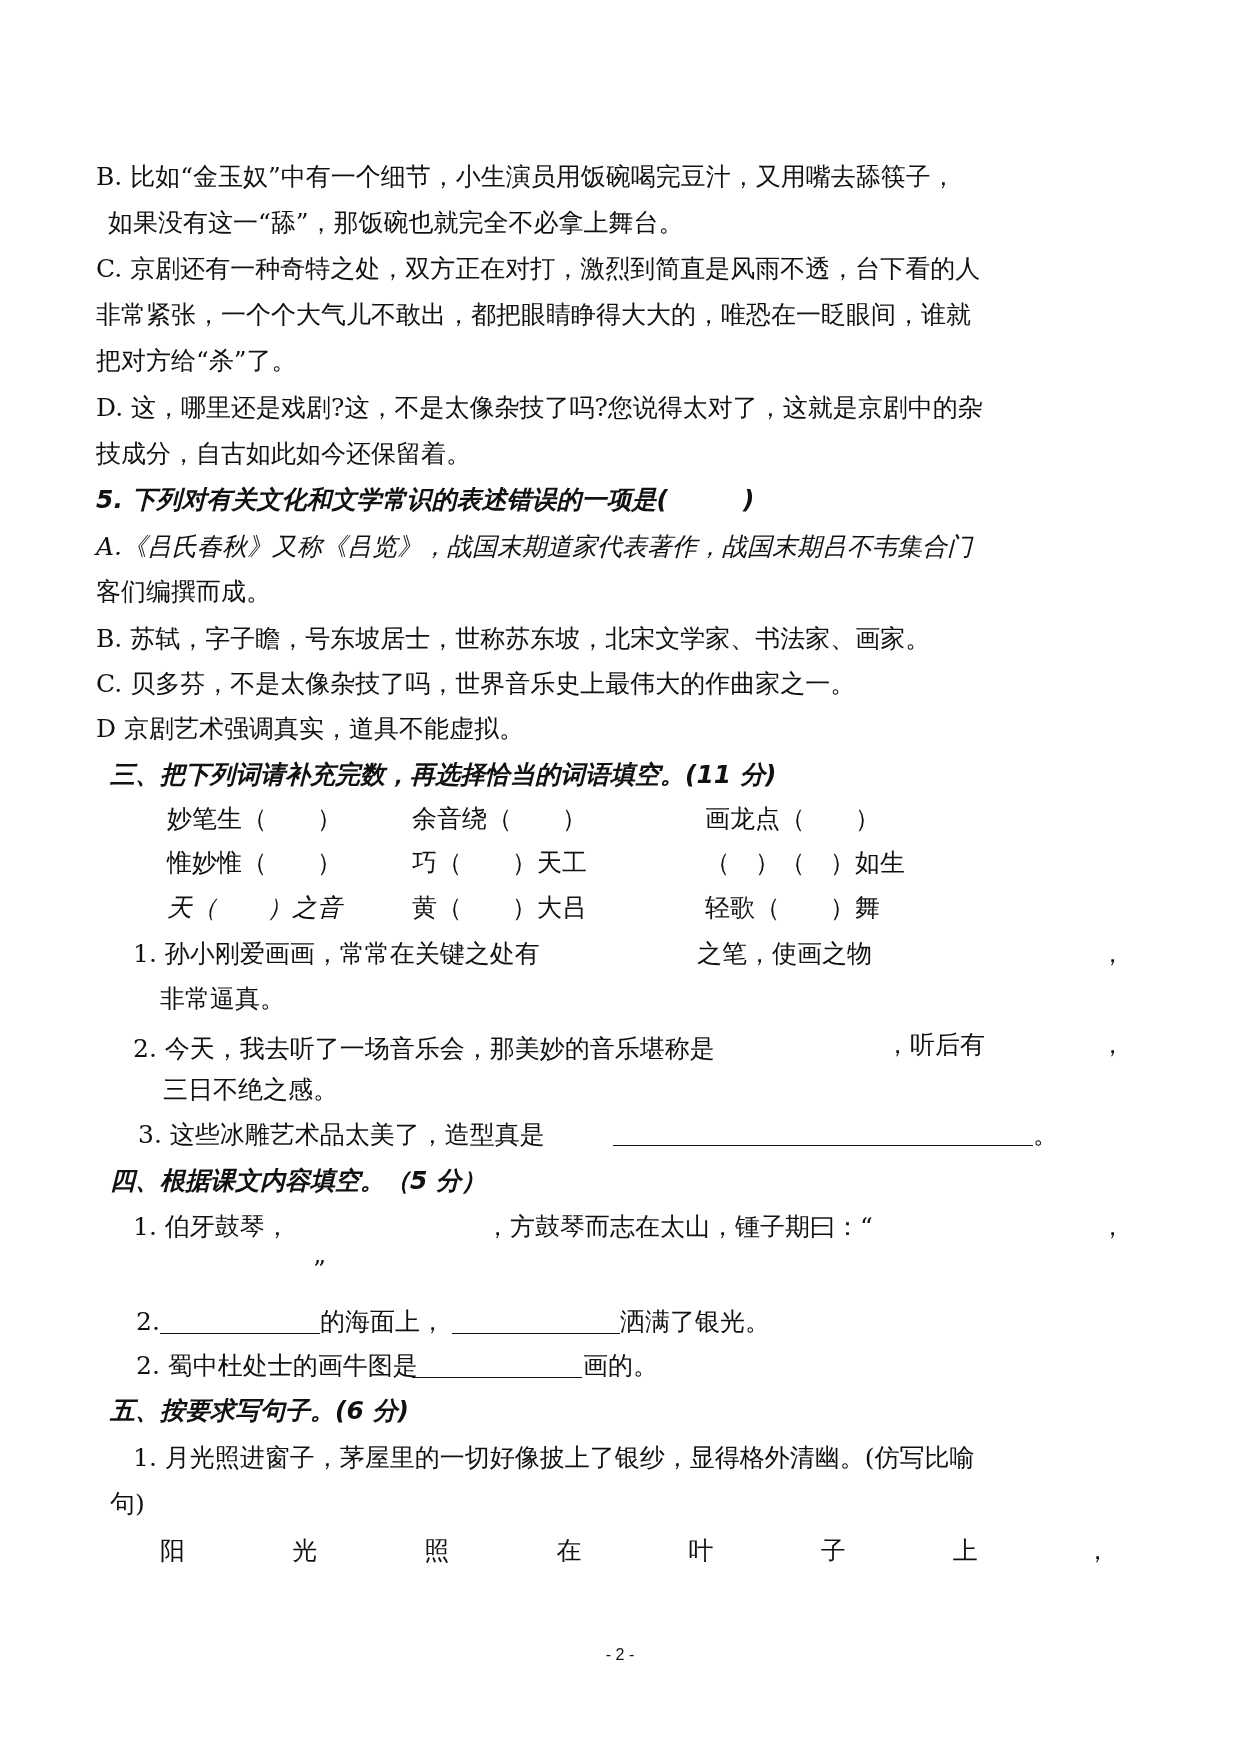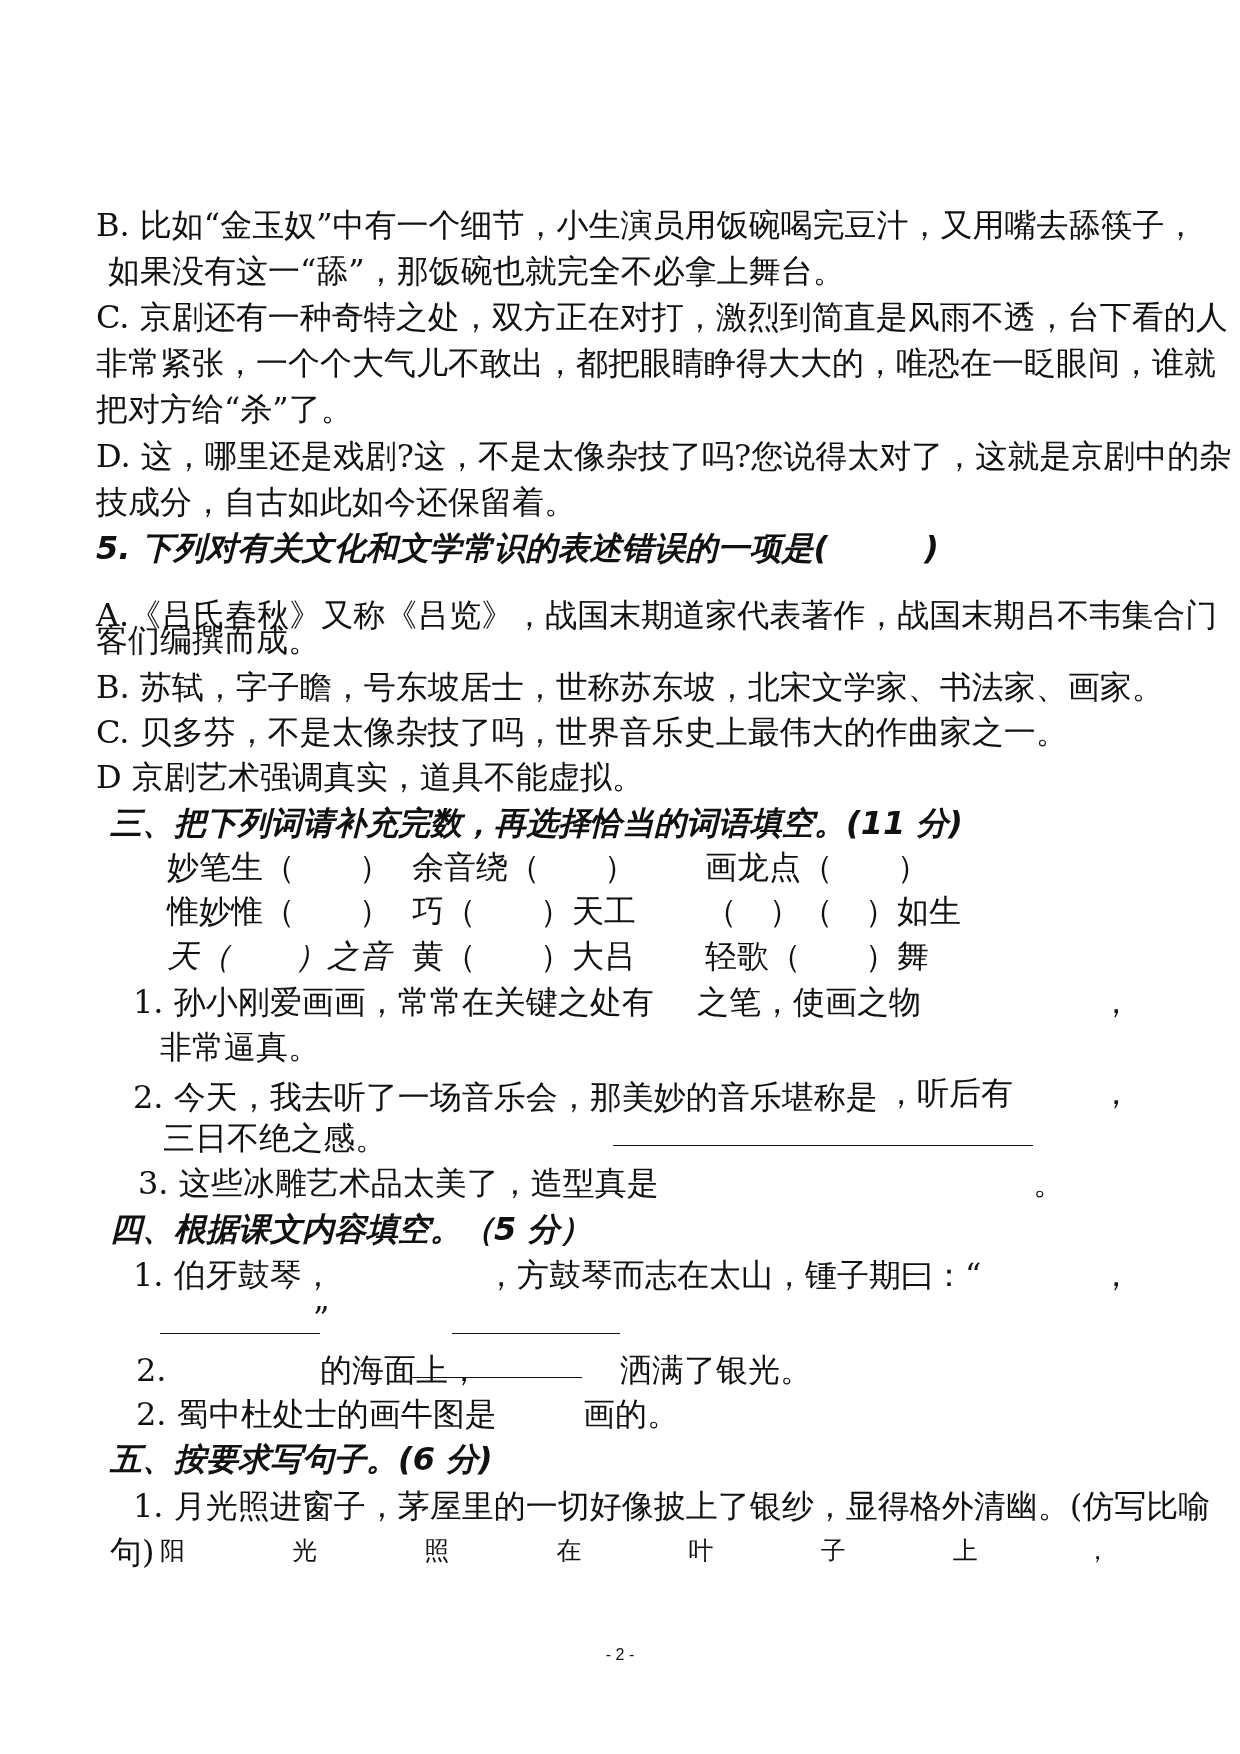--- a/index.html
+++ b/index.html
@@ -1,35 +1,35 @@
 <!DOCTYPE html>
 <html><head>
 <meta charset="utf-8">
 <style>
   html, body { margin: 0; padding: 0; background: #ffffff; }
   body { width: 1240px; height: 1754px; position: relative; overflow: hidden;
          font-family: "DejaVu Serif", "Liberation Serif", serif; color: #111; }
-  .line { position: absolute; white-space: pre; font-size: 32px; line-height: 30px; margin-top: 48px; }
+  .line { position: absolute; white-space: pre; font-size: 25px; line-height: 30px; }
   .bold { font-weight: bold; font-family: "DejaVu Sans", "Liberation Sans", sans-serif; font-style: italic; }
   .just { position: absolute; display: flex; justify-content: space-between; font-size: 25px; line-height: 30px; }
   .pagenum { position: absolute; font-family: "Liberation Sans", sans-serif; font-size: 16px; left: 0; width: 1240px; text-align: center; }
 </style>
 </head>
 <body>
 
 <div class="line" style="left:96px; top:162px;">B. 比如“金玉奴”中有一个细节，小生演员用饭碗喝完豆汁，又用嘴去舔筷子，</div>
 <div class="line" style="left:108px; top:208px;">如果没有这一“舔”，那饭碗也就完全不必拿上舞台。</div>
 <div class="line" style="left:96px; top:254px;">C. 京剧还有一种奇特之处，双方正在对打，激烈到简直是风雨不透，台下看的人</div>
 <div class="line" style="left:96px; top:300px;">非常紧张，一个个大气儿不敢出，都把眼睛睁得大大的，唯恐在一眨眼间，谁就</div>
 <div class="line" style="left:96px; top:346px;">把对方给“杀”了。</div>
 <div class="line" style="left:96px; top:393px;">D. 这，哪里还是戏剧?这，不是太像杂技了吗?您说得太对了，这就是京剧中的杂</div>
 <div class="line" style="left:96px; top:439px;">技成分，自古如此如今还保留着。</div>
 
 <div class="line bold" style="left:96px; top:485px;">5. 下列对有关文化和文学常识的表述错误的一项是(　　　)</div>
-<div class="line" style="left:96px; top:552px;">A.《吕氏春秋》又称《吕览》，战国末期道家代表著作，战国末期吕不韦集合门</div>
+<div class="line" style="left:96px; top:532px;font-style:italic;">A.《吕氏春秋》又称《吕览》，战国末期道家代表著作，战国末期吕不韦集合门</div>
 <div class="line" style="left:96px; top:577px;">客们编撰而成。</div>
 <div class="line" style="left:96px; top:624px;">B. 苏轼，字子瞻，号东坡居士，世称苏东坡，北宋文学家、书法家、画家。</div>
 <div class="line" style="left:96px; top:669px;">C. 贝多芬，不是太像杂技了吗，世界音乐史上最伟大的作曲家之一。</div>
 <div class="line" style="left:96px; top:714px;">D 京剧艺术强调真实，道具不能虚拟。</div>
 
 <div class="line bold" style="left:110px; top:760px;">三、把下列词请补充完数，再选择恰当的词语填空。(11 分)</div>
 
 <div>
   <div class="line" style="left:167px; top:804px;">妙笔生（　　）</div>
   <div class="line" style="left:412px; top:804px;">余音绕（　　）</div>

